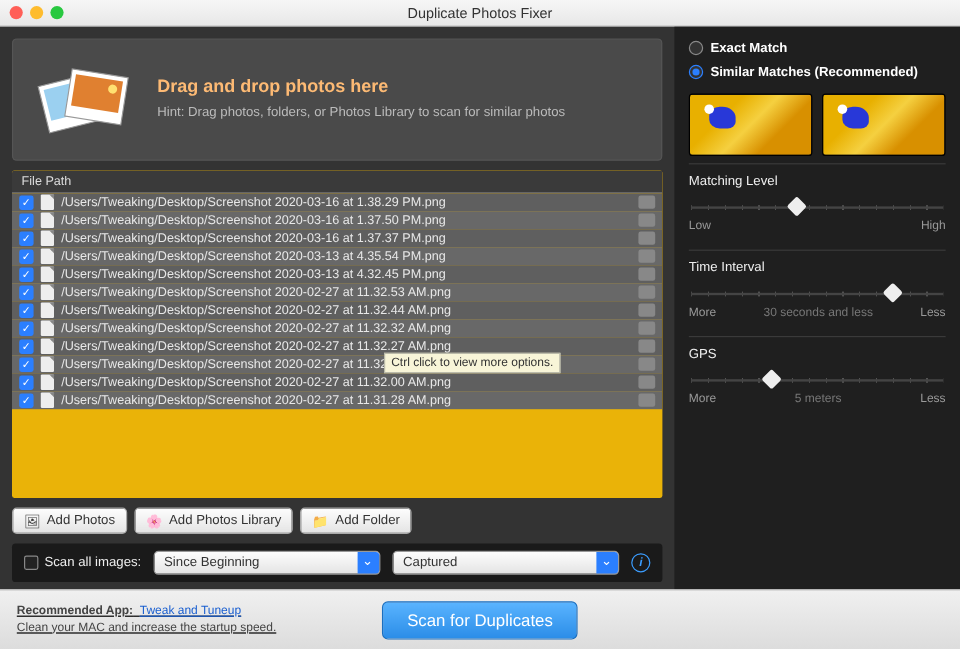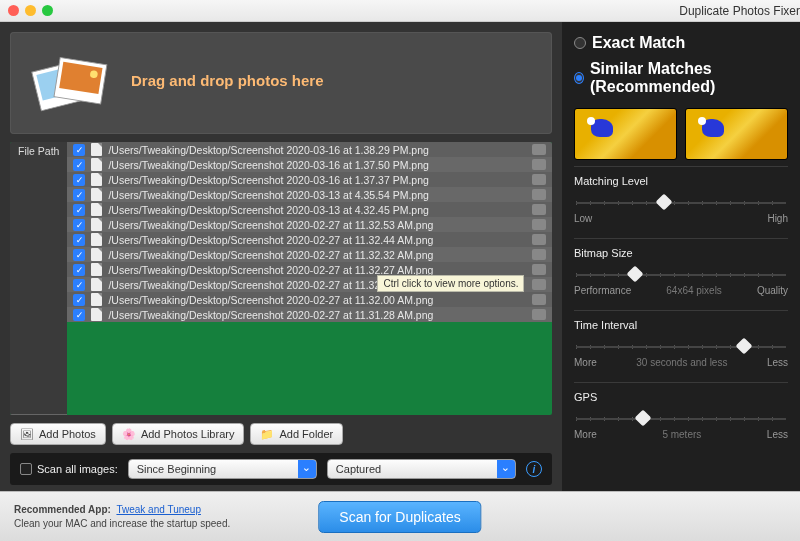--- a/index.html
+++ b/index.html
@@ -1,29 +1,29 @@
 <!DOCTYPE html>
 <html><head>
 <meta charset="utf-8">
 <style>
 * { box-sizing: border-box; margin: 0; padding: 0; font-family: -apple-system, "Helvetica Neue", Arial, sans-serif; }
 body { background: #e8e8e8; width: 800px; height: 541px; overflow: hidden; font-size: 11px; }
 .titlebar { height: 22px; background: linear-gradient(#f6f6f6,#e8e8e8); border-bottom: 1px solid #ccc; display:flex; align-items:center; padding:0 8px; position:relative; }
 .traffic { display:flex; gap:6px; }
 .dot { width:11px; height:11px; border-radius:50%; }
 .dot.red{background:#ff5f57;} .dot.yellow{background:#febc2e;} .dot.green{background:#28c840;}
-.titlebar-title{ position:absolute; left:0; right:0; text-align:right; font-size:12px; color:#333; }
+.titlebar-title{ position:absolute; left:0; right:0; text-align:center; font-size:12px; color:#333; }
 .body { display:flex; height: calc(100% - 22px - 50px); background:#333; }
 .left { flex:1; padding:10px 10px 6px 10px; display:flex; flex-direction:column; gap:8px; }
 .dropzone { background:#4a4a4a; border-radius:4px; padding:16px 18px; display:flex; gap:18px; align-items:center; box-shadow: inset 0 0 0 1px #555; }
 .dz-icon { width:85px; height:70px; position:relative; }
 .dz-icon svg{width:100%;height:100%;}
 .dz-text h2{ color:#fdba74; font-size:15px; font-weight:600; margin-bottom:6px;}
 .dz-text p{ color:#bbb; font-size:11px; line-height:1.35;}
-.filelist { flex:1; display:flex; flex-direction:row; background:#15803d; border-radius:2px; overflow:hidden; min-height:0;}
+.filelist { flex:1; display:flex; flex-direction:column; background:#eab308; border-radius:2px; overflow:hidden; min-height:0;}
 .fl-header{ background:#3a3a3a; color:#ddd; font-size:10.5px; padding:3px 8px; border-bottom:1px solid #666;}
 .fl-body{ flex:1; overflow:hidden;}
 .row{ display:flex; align-items:center; gap:6px; padding:1px 6px; color:#e8e8e8; font-size:10.5px; white-space:nowrap; position:relative;}
 .row:nth-child(odd){background:#5f5f5f;}
 .row:nth-child(even){background:#686868;}
 .chk{ width:12px; height:12px; background:#2b7fff; border-radius:2px; display:inline-flex; align-items:center; justify-content:center; color:#fff; font-size:9px;}
 .fileicon{ width:11px; height:13px; background:#eee; display:inline-block; border-radius:1px; position:relative;}
 .fileicon::after{content:""; position:absolute; right:0; top:0; border:2px solid #888; border-left-color:transparent; border-bottom-color:transparent;}
 .row-del{ margin-left:auto; width:14px; height:11px; background:#888; border-radius:2px;}
 .tooltip{ position:absolute; left:310px; top:-2px; background:#f8f5d8; border:1px solid #bba; color:#333; font-size:10px; padding:2px 5px; z-index:10;}
@@ -31,37 +31,37 @@
 .macbtn{ background:linear-gradient(#fdfdfd,#e4e4e4); border:1px solid #aaa; border-radius:4px; padding:3px 9px; font-size:11px; display:flex; align-items:center; gap:5px; cursor:pointer; color:#333;}
 .macbtn .ico{ width:14px;height:14px; display:inline-flex;align-items:center;justify-content:center;}
 .scanrow{ background:#1a1a1a; border-radius:3px; padding:6px 10px; display:flex; align-items:center; gap:10px; color:#eee;}
 .scanrow label{ display:flex; align-items:flex-start; gap:5px; font-size:11px;}
 .sq{ width:12px;height:12px;border:1px solid #888;background:#222;border-radius:2px;}
 .sel{ background:linear-gradient(#fdfdfd,#e4e4e4); border:1px solid #999; border-radius:4px; height:20px; display:flex; align-items:center; font-size:11px; flex:1; color:#333; position:relative; padding:0 22px 0 8px;}
 .sel::after{content:""; position:absolute; right:0; top:0; bottom:0; width:18px; background:#2b7fff; border-radius:0 3px 3px 0;}
 .sel::before{content:"⌄"; position:absolute; right:5px; color:#fff; z-index:1; font-size:11px; top:1px;}
 .info-ico{ width:16px;height:16px;border-radius:50%;border:1.5px solid #3b9dff;color:#3b9dff;display:flex;align-items:center;justify-content:center;font-size:10px;font-style:italic;font-weight:bold;}
 .right{ width:238px; background:#1f1f1f; padding:10px 12px; color:#ddd; display:flex; flex-direction:column; gap:4px; overflow:hidden;}
-.radio-row{ display:flex; align-items:center; gap:6px; font-size:16px; padding:2px 0;}
+.radio-row{ display:flex; align-items:center; gap:6px; font-size:11px; padding:2px 0;}
 .radio{ width:12px;height:12px;border-radius:50%;border:1.5px solid #888;background:#333;display:inline-flex;align-items:center;justify-content:center;}
 .radio.on{ border-color:#2b7fff;}
 .radio.on::after{content:"";width:6px;height:6px;border-radius:50%;background:#2b7fff;}
 .bold{font-weight:600;color:#fff;}
 .thumbs{display:flex;gap:8px;margin:6px 0 2px 0;}
 .thumb{flex:1;height:52px;border-radius:3px;background:linear-gradient(135deg,#e8b000 30%,#f5d040 50%,#d89000 70%);position:relative;overflow:hidden;border:1px solid #000;}
 .thumb::before{content:"";position:absolute;width:22px;height:18px;background:#2838d8;top:10px;left:16px;border-radius:40% 50% 30% 40%;}
 .thumb::after{content:"";position:absolute;width:8px;height:8px;background:#fff;border-radius:50%;top:8px;left:12px;}
 .section{border-top:1px solid #3a3a3a;padding:8px 0 10px 0;}
 .section h4{font-size:11px;color:#eee;font-weight:500;margin-bottom:14px;}
 .slider{position:relative;height:4px;background:repeating-linear-gradient(90deg,#555 0 1px,transparent 1px 14px);margin:0 2px 8px 2px;}
 .slider::before{content:"";position:absolute;left:0;right:0;top:1px;height:2px;background:#444;}
 .knob{position:absolute;top:-5px;width:12px;height:12px;background:#eee;border-radius:2px;transform:translateX(-50%) rotate(45deg);}
 .labels{display:flex;justify-content:space-between;font-size:10px;color:#999;}
 .labels .mid{color:#777;}
-.footer{position:absolute;bottom:0;left:0;right:0;height:50px;background:linear-gradient(#f0f0f0,#dcdcdc);border-top:1px solid #bbb;display:flex;align-items:center;padding:6px 14px;gap:20px;}
+.footer{position:absolute;bottom:0;left:0;right:0;height:50px;background:linear-gradient(#f0f0f0,#dcdcdc);border-top:1px solid #bbb;display:flex;align-items:center;padding:6px 14px;gap:20px;text-decoration:underline;}
 .footer-left{font-size:10px;color:#444;line-height:1.4;}
 .footer-left a{color:#1a5fd0;text-decoration:underline;}
 .scanbtn{background:linear-gradient(#5ab4ff,#2b8de8);border:1px solid #1a6fc0;color:#fff;font-size:14px;padding:7px 20px;border-radius:5px;font-weight:500;cursor:pointer;position:absolute;left:50%;transform:translateX(-50%);}
 </style>
 </head>
 <body>
 
 <div class="titlebar">
   <div class="traffic">
     <span class="dot red"></span>
@@ -82,20 +82,21 @@
             </g>
             <g transform="rotate(9 45 35)">
               <rect x="30" y="10" width="50" height="42" fill="#fff" stroke="#999"></rect>
               <rect x="34" y="14" width="42" height="28" fill="#e08030"></rect>
               <circle cx="68" cy="22" r="4" fill="#ffe070"></circle>
             </g>
           </svg>
       </div>
       <div class="dz-text">
         <h2>Drag and drop photos here</h2>
+        <p>Hint: Drag photos, folders, or Photos Library to scan for similar photos</p>
       </div>
     </div>
 
     <div class="filelist">
       <div class="fl-header">File Path</div>
       <div class="fl-body" id="fl-body">
           <div class="row">
             <span class="chk">✓</span>
             <span class="fileicon"></span>
             <span>/Users/Tweaking/Desktop/Screenshot 2020-03-16 at 1.38.29 PM.png</span>
@@ -219,31 +220,20 @@
       <h4>Matching Level</h4>
       <div class="slider">
           <span class="knob" id="k1" style="left: 42%;"></span>
         </div>
       <div class="labels">
           <span>Low</span>
           <span>High</span>
         </div>
     </div>
 
-    <div class="section">
-      <h4>Bitmap Size</h4>
-      <div class="slider">
-          <span class="knob" id="k2" style="left: 28%;"></span>
-        </div>
-      <div class="labels">
-          <span>Performance</span>
-          <span class="mid">64x64 pixels</span>
-          <span>Quality</span>
-        </div>
-    </div>
 
     <div class="section">
       <h4>Time Interval</h4>
       <div class="slider">
           <span class="knob" id="k3" style="left: 80%;"></span>
         </div>
       <div class="labels">
           <span>More</span>
           <span class="mid">30 seconds and less</span>
           <span>Less</span>

